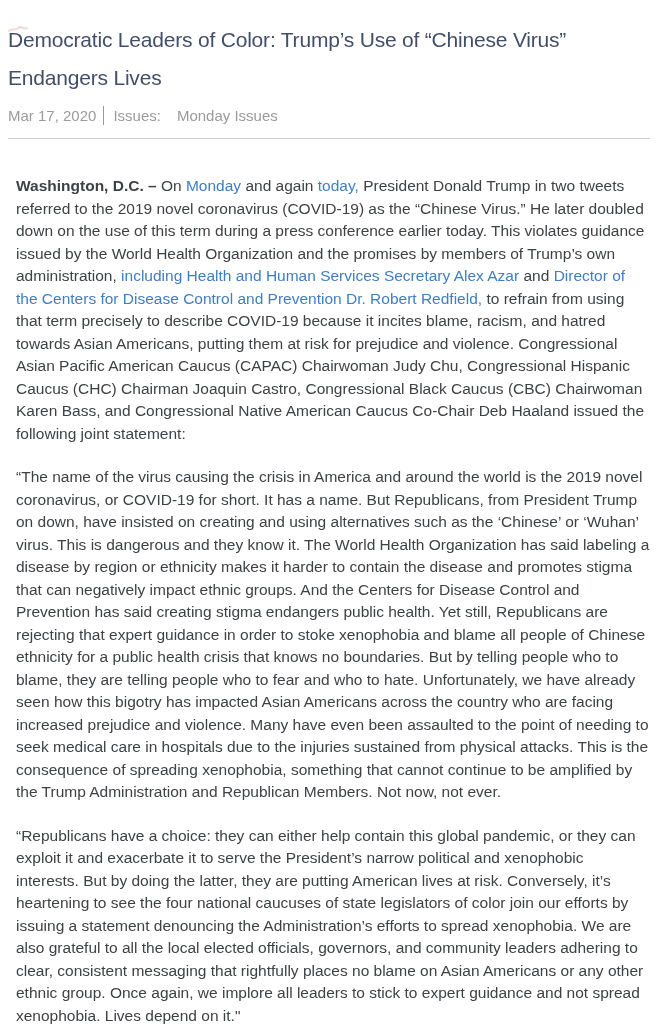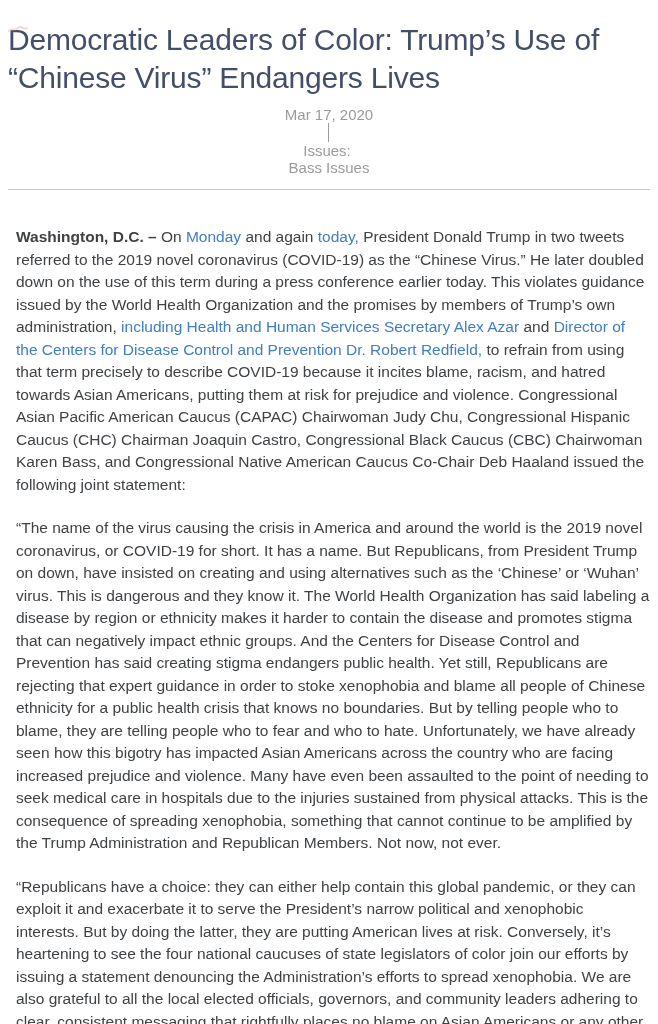--- a/index.html
+++ b/index.html
@@ -16,43 +16,42 @@
     box-sizing: border-box;
     width: 658px;
   }
   .stray-mark {
     position: absolute;
     left: 8px;
     top: 3px;
     opacity: 0.55;
   }
   h1.title {
-    font-size: 30px;
+    font-size: 21px;
     line-height: 38px;
     font-weight: 400;
     color: var(--title, #434e68);
     margin: 21px 0 9px 0;
     letter-spacing: -0.2px;
   }
   .meta {
     display: flex;
     align-items: center;
     font-size: 15px;
     color: var(--meta, #9b9b9b);
     margin: 0 0 13px 0;
-    flex-direction: column;
   }
   .meta .sep {
     display: inline-block;
     width: 1px;
     height: 19px;
     background: var(--meta, #9b9b9b);
     margin: 0 9px 0 7px;
   }
-  .meta .issues-label { margin-right: 4px; }
+  .meta .issues-label { margin-right: 16px; }
   hr.divider {
     border: none;
     border-top: 1px solid var(--divider, #cccccc);
     margin: 0;
     height: 0;
   }
   .article-body {
     margin-top: 36px;
     font-size: 15.5px;
     line-height: 22.5px;
@@ -75,21 +74,21 @@
   <svg class="stray-mark" width="20" height="10" viewBox="0 0 20 10" aria-hidden="true">
     <path d="M1,7 C4,3 7,8 10,4 C13,1 16,6 19,4" fill="none" stroke="#e9b9b1" stroke-width="2" stroke-linecap="round"></path>
   </svg>
 
   <h1 class="title">Democratic Leaders of Color: Trump’s Use of “Chinese Virus” Endangers Lives</h1>
 
   <div class="meta">
     <span>Mar 17, 2020</span>
     <span class="sep"></span>
     <span class="issues-label">Issues:</span>
-    <span class="issues-value">Bass Issues</span>
+    <span class="issues-value">Monday Issues</span>
   </div>
 
   <hr class="divider">
 
   <div class="article-body">
     <p><strong>Washington, D.C. – </strong><span>On </span><a class="link" href="#">Monday</a><span> and again </span><a class="link" href="#">today,</a><span> President Donald Trump in two tweets referred to the 2019 novel coronavirus (COVID-19) as the “Chinese Virus.” He later doubled down on the use of this term during a press conference earlier today. This violates guidance issued by the World Health Organization and the promises by members of Trump’s own administration, </span><a class="link" href="#">including Health and Human Services Secretary Alex Azar</a><span> and </span><a class="link" href="#">Director of the Centers for Disease Control and Prevention Dr. Robert Redfield,</a><span> to refrain from using that term precisely to describe COVID-19 because it incites blame, racism, and hatred towards Asian Americans, putting them at risk for prejudice and violence. Congressional Asian Pacific American Caucus (CAPAC) Chairwoman Judy Chu, Congressional Hispanic Caucus (CHC) Chairman Joaquin Castro, Congressional Black Caucus (CBC) Chairwoman Karen Bass, and Congressional Native American Caucus Co-Chair Deb Haaland issued the following joint statement:</span></p>
     <p><span>“The name of the virus causing the crisis in America and around the world is the 2019 novel coronavirus, or COVID-19 for short. It has a name. But Republicans, from President Trump on down, have insisted on creating and using alternatives such as the ‘Chinese’ or ‘Wuhan’ virus. This is dangerous and they know it. The World Health Organization has said labeling a disease by region or ethnicity makes it harder to contain the disease and promotes stigma that can negatively impact ethnic groups. And the Centers for Disease Control and Prevention has said creating stigma endangers public health. Yet still, Republicans are rejecting that expert guidance in order to stoke xenophobia and blame all people of Chinese ethnicity for a public health crisis that knows no boundaries. But by telling people who to blame, they are telling people who to fear and who to hate. Unfortunately, we have already seen how this bigotry has impacted Asian Americans across the country who are facing increased prejudice and violence. Many have even been assaulted to the point of needing to seek medical care in hospitals due to the injuries sustained from physical attacks. This is the consequence of spreading xenophobia, something that cannot continue to be amplified by the Trump Administration and Republican Members. Not now, not ever.</span></p>
     <p><span>“Republicans have a choice: they can either help contain this global pandemic, or they can exploit it and exacerbate it to serve the President’s narrow political and xenophobic interests. But by doing the latter, they are putting American lives at risk. Conversely, it’s heartening to see the four national caucuses of state legislators of color join our efforts by issuing a statement denouncing the Administration’s efforts to spread xenophobia. We are also grateful to all the local elected officials, governors, and community leaders adhering to clear, consistent messaging that rightfully places no blame on Asian Americans or any other ethnic group. Once again, we implore all leaders to stick to expert guidance and not spread xenophobia. Lives depend on it."</span></p>
   </div>
 

